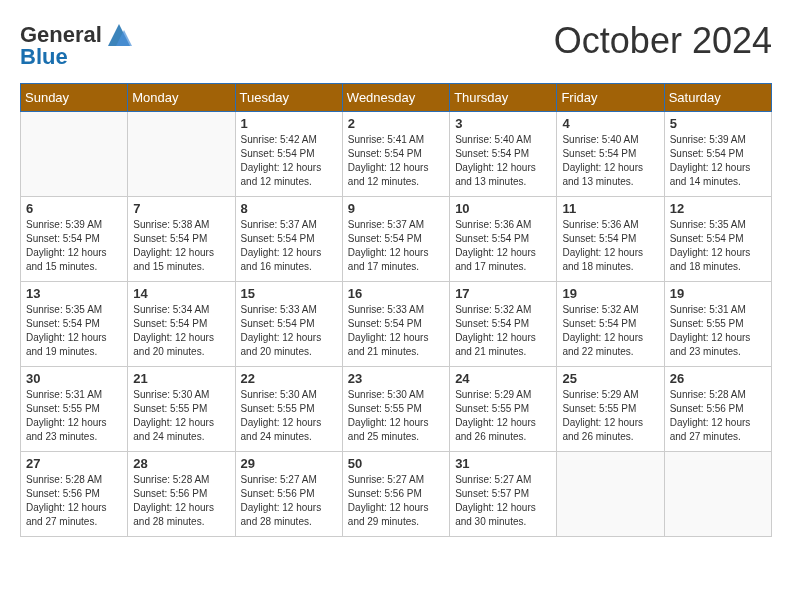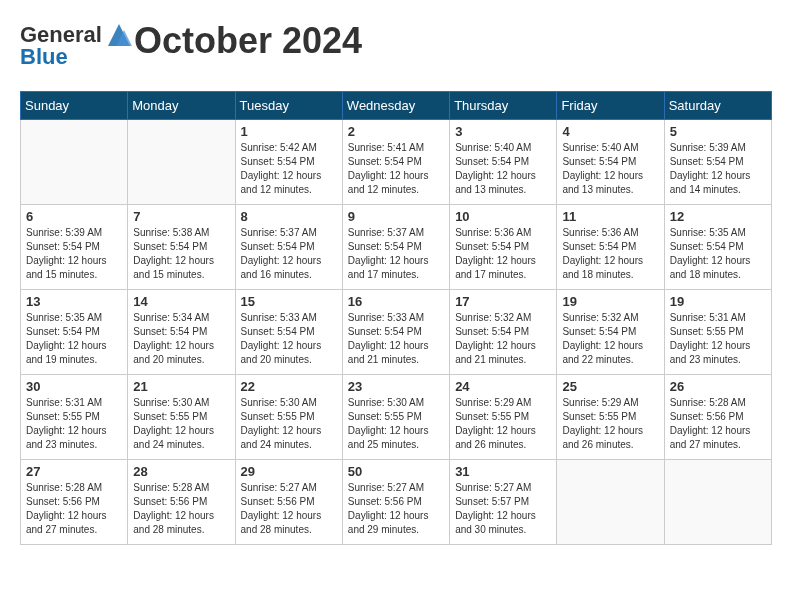--- a/index.html
+++ b/index.html
@@ -5,22 +5,23 @@
     * { box-sizing: border-box; margin: 0; padding: 0; }
     body {
       font-family: Arial, sans-serif;
       background: #fff;
       width: 792px;
       min-height: 612px;
       padding: 20px;
     }
     .header {
       display: flex;
+      justify-content: space-between;
       align-items: flex-start;
-      margin-bottom: 21px;
+      margin-bottom: 13px;
     }
     .logo {
       display: flex;
       align-items: center;
     }
     .logo-text-general {
       font-size: 22px;
       font-weight: bold;
       color: #333;
     }
@@ -32,34 +33,34 @@
     .logo-icon {
       width: 30px;
       height: 30px;
       margin-left: 2px;
     }
     .title-block {
       text-align: right;
     }
     .month-title {
       font-size: 36px;
-      font-weight: bold;
+      font-weight: normal;
       color: #333;
     }
     .subtitle {
       font-size: 16px;
       color: #555;
     }
     .calendar {
       width: 100%;
       border-collapse: collapse;
       font-size: 11px;
     }
     .calendar th {
-      background-color: #0c4a6e;
+      background-color: #a16207;
       color: white;
       padding: 6px 4px;
       text-align: left;
       font-size: 13px;
       font-weight: normal;
       border: 1px solid #2a6db5;
     }
     .calendar td {
       border: 1px solid #ccc;
       vertical-align: top;

